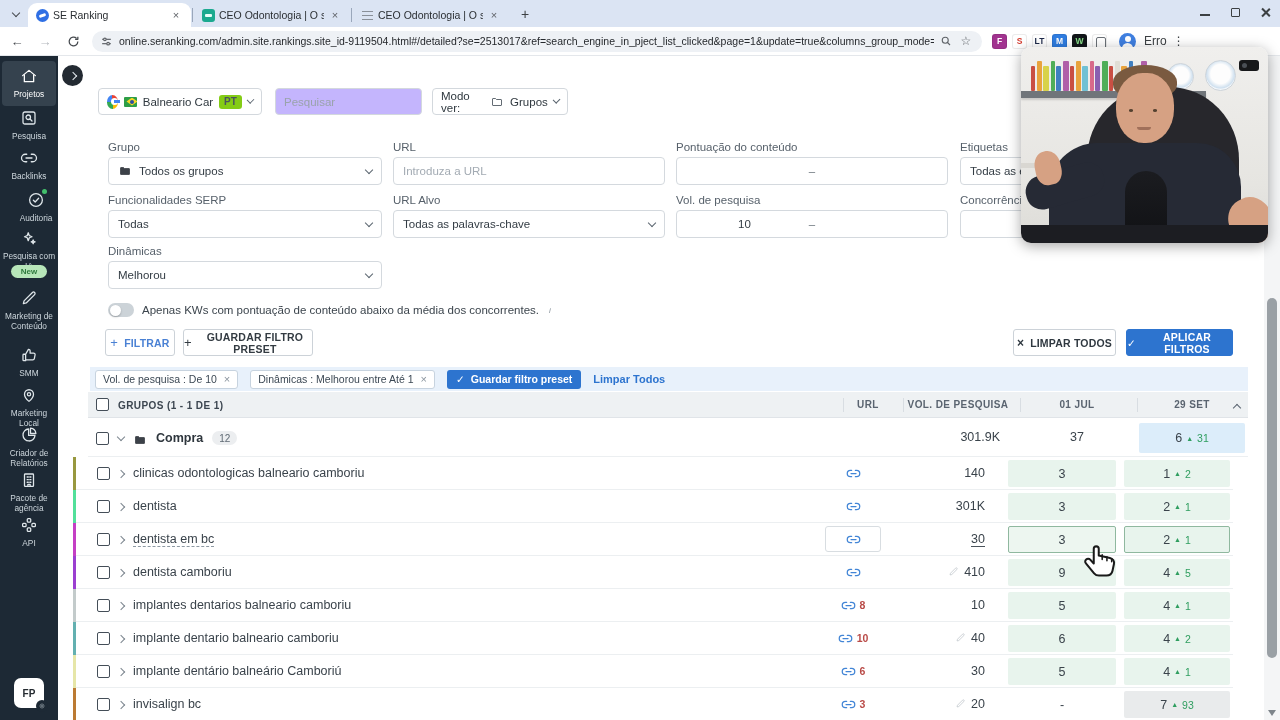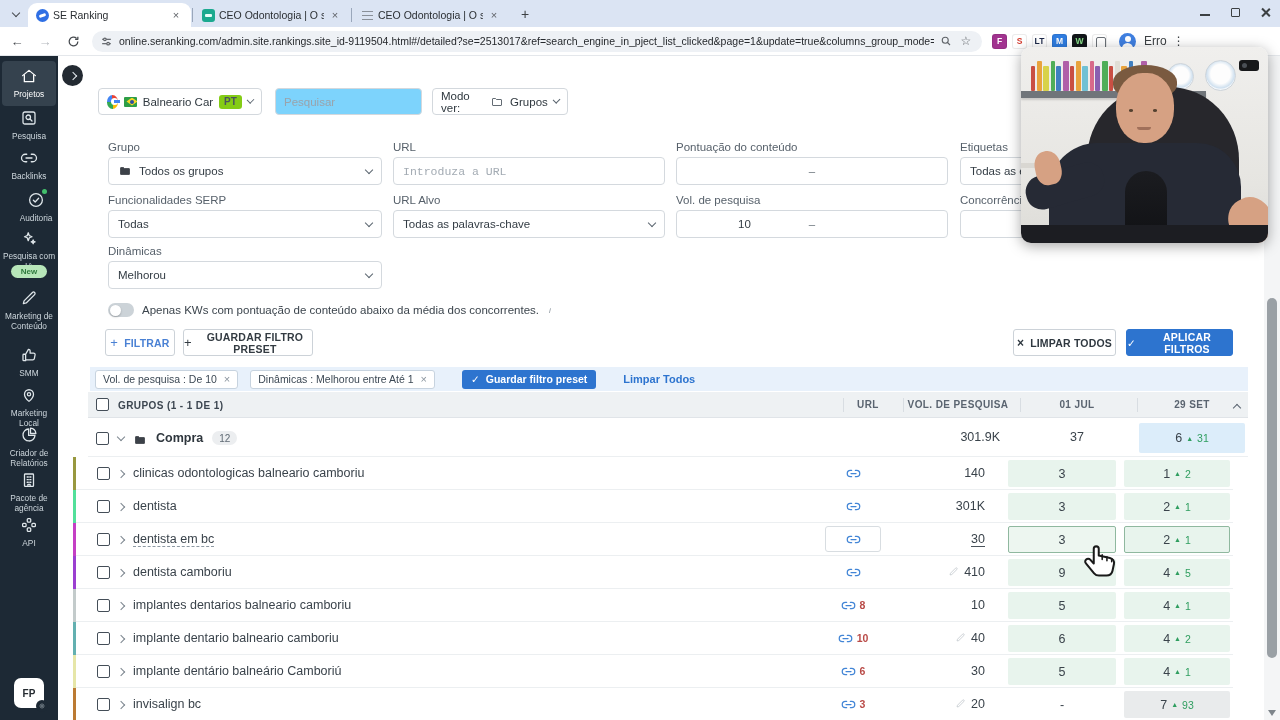--- a/index.html
+++ b/index.html
@@ -72,52 +72,52 @@
 
   
   .selbox { position:absolute; display:flex; align-items:center; background:#fff; border:1px solid #d3d8dd; border-radius:4px; height:27px; font-size:11.5px; color:#2f383f; padding:0 8px; gap:6px; }
   .glogo { width:14px; height:14px; border-radius:50%; background:conic-gradient(#ea4335 0 25%,#fbbc05 25% 50%,#34a853 50% 75%,#4285f4 75% 100%); position:relative; }
   .glogo::before { content:""; position:absolute; left:3.5px; top:3.5px; width:7px; height:7px; border-radius:50%; background:#fff; }
   .glogo::after { content:""; position:absolute; left:7px; top:5.5px; width:6px; height:3px; background:#4285f4; }
   .brflag { width:15px; height:10px; background:#2d9e46; position:relative; border-radius:1px; }
   .brflag::before { content:""; position:absolute; left:2px; top:1px; width:11px; height:8px; background:#f6d625; clip-path:polygon(50% 0,100% 50%,50% 100%,0 50%); }
   .brflag::after { content:""; position:absolute; left:5.5px; top:3px; width:4px; height:4px; border-radius:50%; background:#2a4fa0; }
   .ptchip { background:#84cc16; border-radius:3px; font-size:10px; color:#4a545d; padding:1.5px 5px; font-weight:bold; }
-  .searchbox { position:absolute; height:27px; border:1px solid #d3d8dd; border-radius:4px; background:#7dd3fc; display:flex; align-items:center; padding:0 8px; }
+  .searchbox { position:absolute; height:27px; border:1px solid #d3d8dd; border-radius:4px; background:#c4b5fd; display:flex; align-items:center; padding:0 8px; }
   .searchbox input { border:none; outline:none; flex:1; font-size:11.5px; color:#333; font-family:inherit; background:transparent; }
   .searchbox input::placeholder { color:#9aa3ab; }
   .mag { width:13px; height:13px; color:#9aa3ab; }
   .foldic { width:14px; height:12px; color:#3c4650; }
   .foldic svg { width:14px; height:12px; fill:none; stroke:currentColor; stroke-width:1.6; }
   .foldic.filled svg { fill:#3c4148; stroke:#3c4148; }
 
   
   .fld { position:absolute; }
   .fld .flabel { font-size:11.5px; color:#57616b; margin-bottom:4px; }
   .fcontrol { height:28px; border:1px solid #d4d9de; border-radius:4px; background:#fff; display:flex; align-items:center; padding:0 9px; font-size:11.5px; color:#333c44; gap:7px; position:relative; }
   .fcontrol .chv { color:#5b6670; margin-left:auto; }
-  .fcontrol input { border:none; outline:none; width:100%; font-size:11.5px; font-family:Liberation Mono, monospace; color:#333c44; background:transparent; }
+  .fcontrol input { border:none; outline:none; width:100%; font-size:11.5px; font-family:Liberation Sans, sans-serif; color:#333c44; background:transparent; }
   .fcontrol input::placeholder { color:#a3abb3; }
   .range .dash { position:absolute; left:50%; transform:translateX(-50%); color:#6b747c; }
   .range .rleft { position:absolute; left:0; top:0; width:50%; height:26px; display:flex; align-items:center; justify-content:center; font-size:11.5px; color:#333c44; }
 
   .toggle { width:26px; height:14px; border-radius:7px; background:#ccd3d8; position:relative; flex:0 0 26px; }
   .toggle::after { content:""; position:absolute; left:1.5px; top:1.5px; width:11px; height:11px; border-radius:50%; background:#fff; box-shadow:0 1px 2px rgba(0,0,0,.25); }
   .togglerow { position:absolute; display:flex; align-items:center; gap:8px; font-size:11.5px; color:#3c454d; }
   .inf { font-size:8px; color:#8a949d; font-style:italic; vertical-align:super; margin-left:2px; }
 
   .btn { position:absolute; height:27px; border-radius:3px; border:1px solid #ccd2d8; background:#fff; display:flex; align-items:center; justify-content:center; gap:6px; font-size:10.5px; font-weight:bold; letter-spacing:.2px; cursor:pointer; font-family:inherit; }
   .btn .plus { font-size:13px; font-weight:normal; }
   .btn.filtrar { color:#4a81d4; }
   .btn.guardar { color:#333b42; }
   .btn.limpar { color:#2f3840; }
   .btn.aplicar { background:#2d74cf; border-color:#2d74cf; color:#fff; }
 
   
-  .chipbar { position:absolute; left:90px; top:311px; width:1158px; height:24px; background:#e8f1fb; display:flex; align-items:center; gap:27px; padding:0 5px; }
+  .chipbar { position:absolute; left:90px; top:311px; width:1158px; height:24px; background:#e8f1fb; display:flex; align-items:center; gap:12px; padding:0 5px; }
   .chip { height:19px; background:#fff; border:1px solid #c7d3df; border-radius:3px; display:flex; align-items:center; gap:7px; padding:0 7px; font-size:10.5px; color:#3c4854; cursor:pointer; }
   .chip .x { color:#8a949e; font-size:11px; }
   .chipsave { height:19px; background:#2d74cf; border:none; border-radius:3px; color:#fff; font-size:10.5px; font-weight:bold; display:flex; align-items:center; gap:6px; padding:0 9px; cursor:pointer; font-family:inherit; }
   .chipclear { font-size:11px; color:#2d74cf; font-weight:bold; cursor:pointer; }
 
   
   .thead { position:absolute; left:88px; top:336px; width:1160px; height:26px; background:#eef1f3; border-bottom:1px solid #e0e4e8; font-size:10px; font-weight:bold; color:#5a6470; letter-spacing:.4px; }
   .thead .hsep { position:absolute; top:6px; width:1px; height:14px; background:#d8dde2; }
   .cbox { position:absolute; width:13px; height:13px; border:1.5px solid #444e58; border-radius:2px; background:#fff; }
   .hcell { position:absolute; top:7px; text-align:center; }

